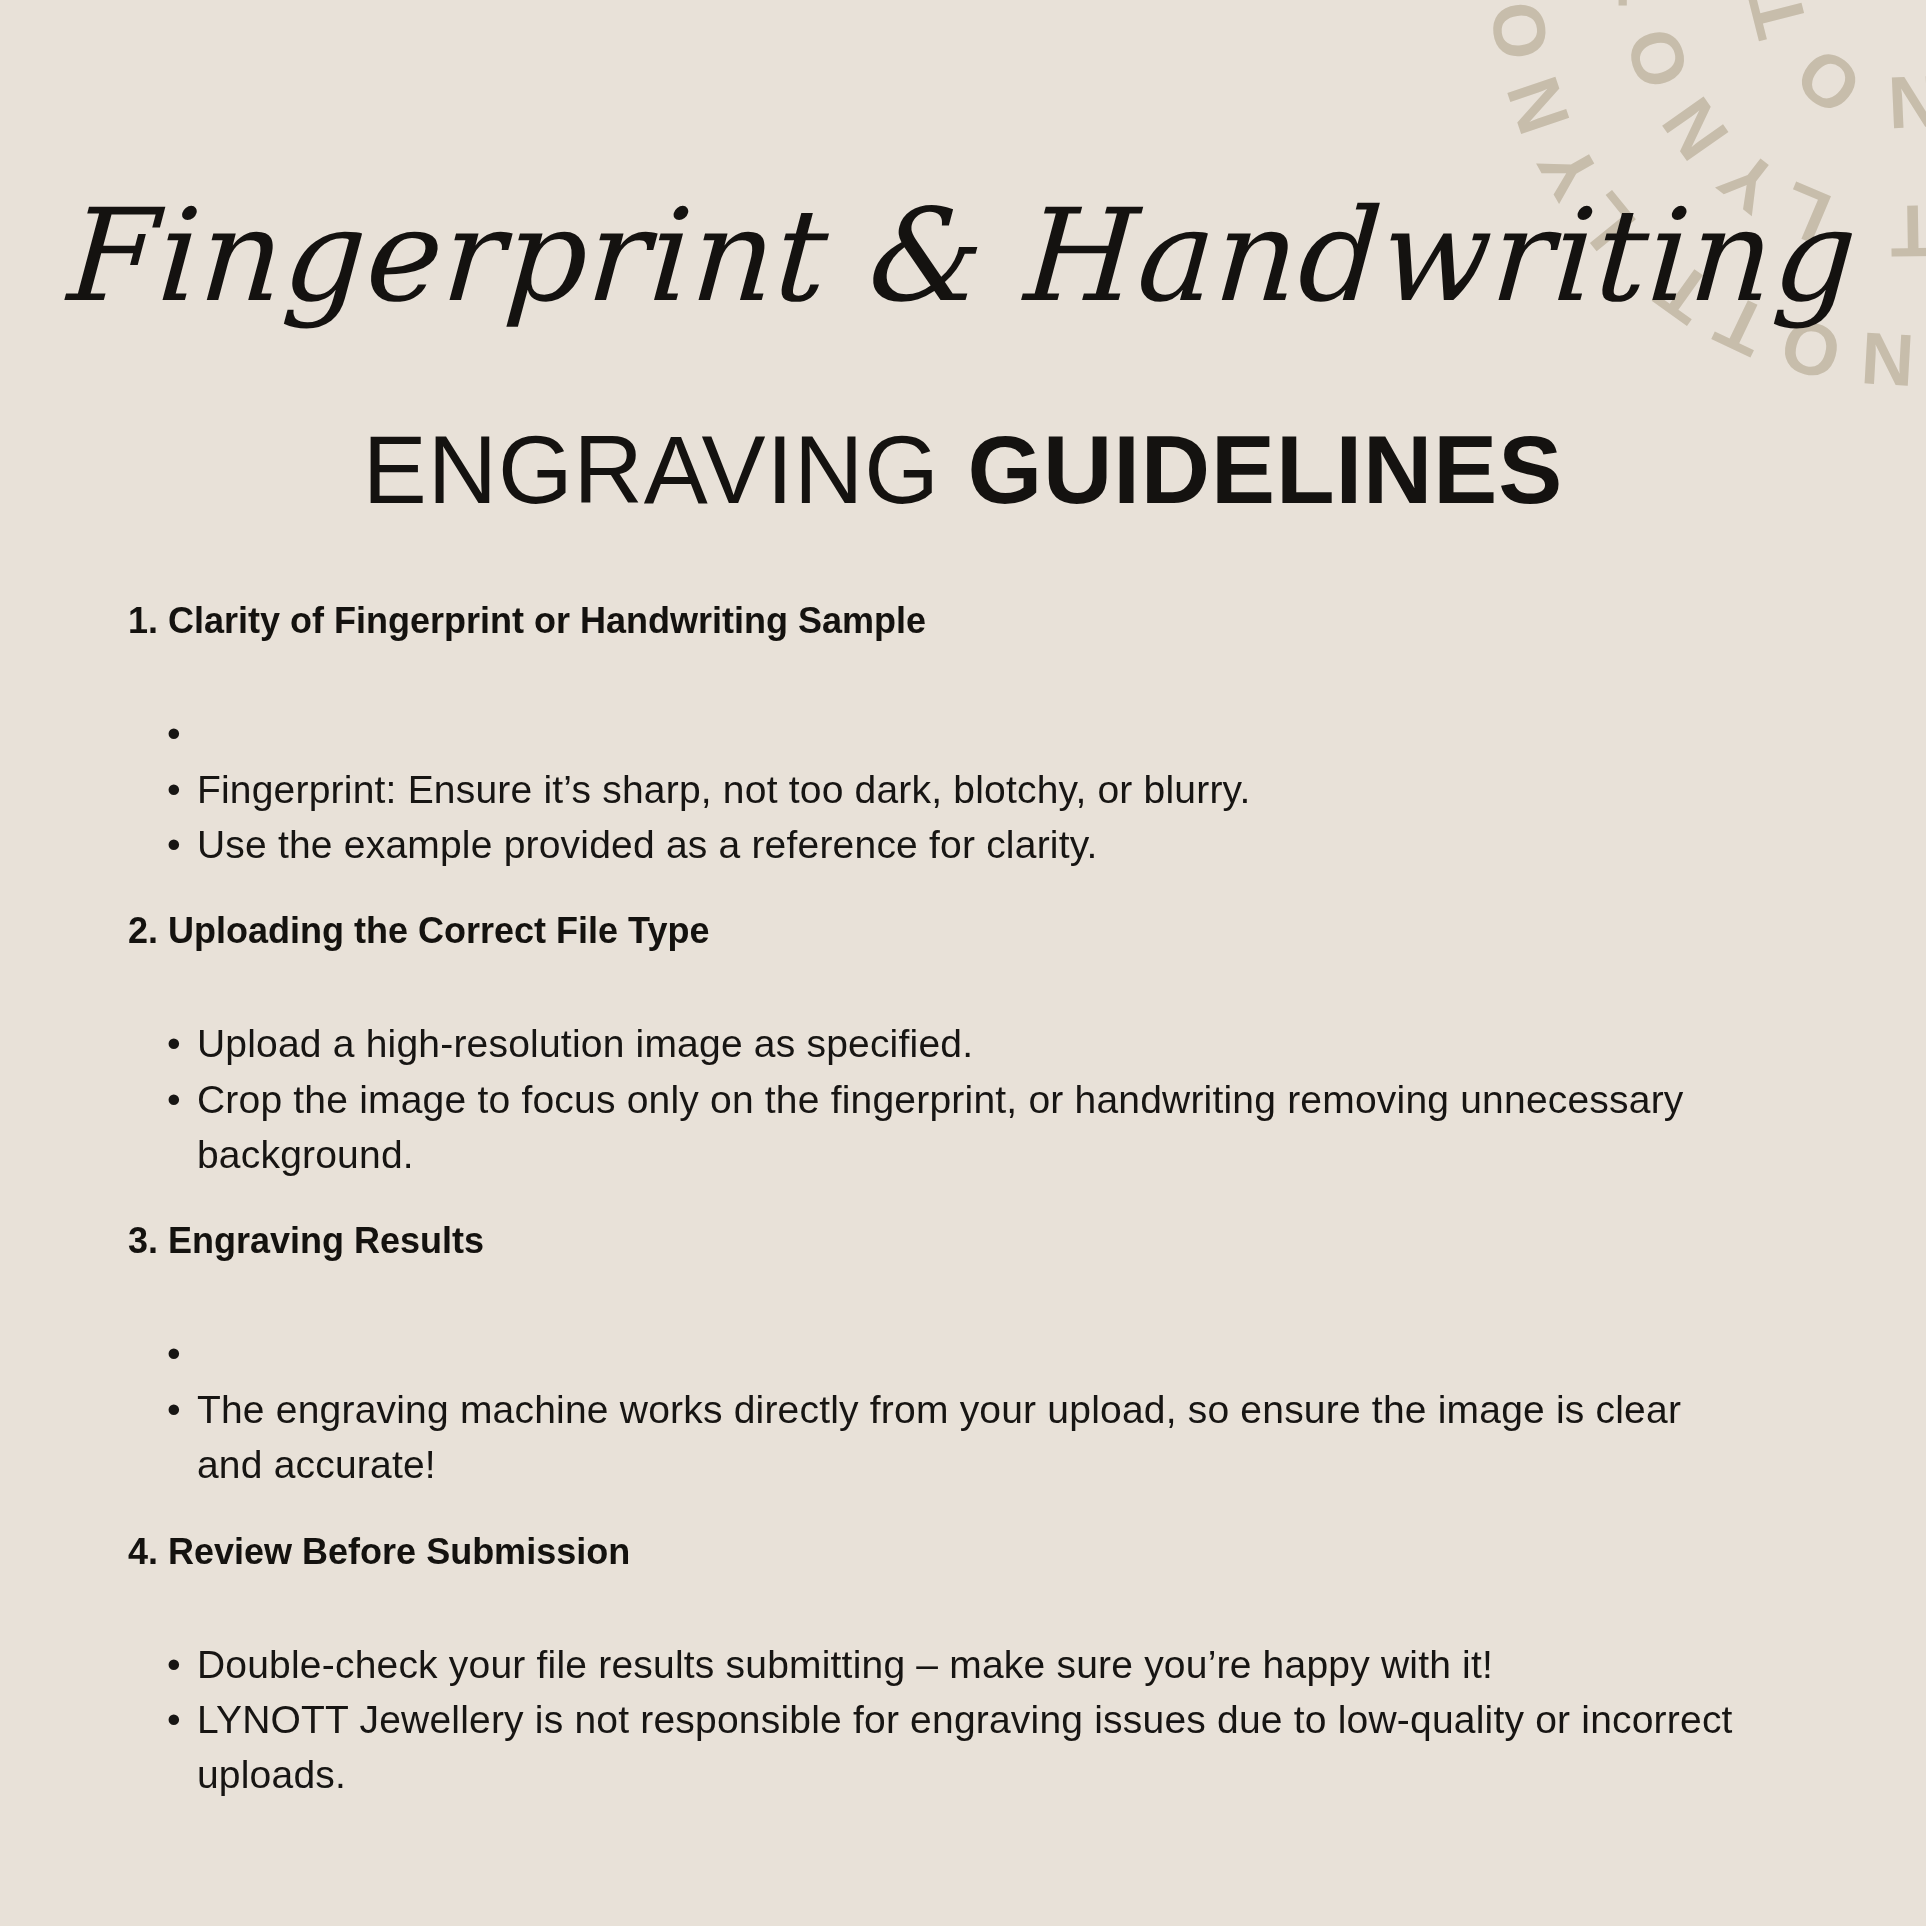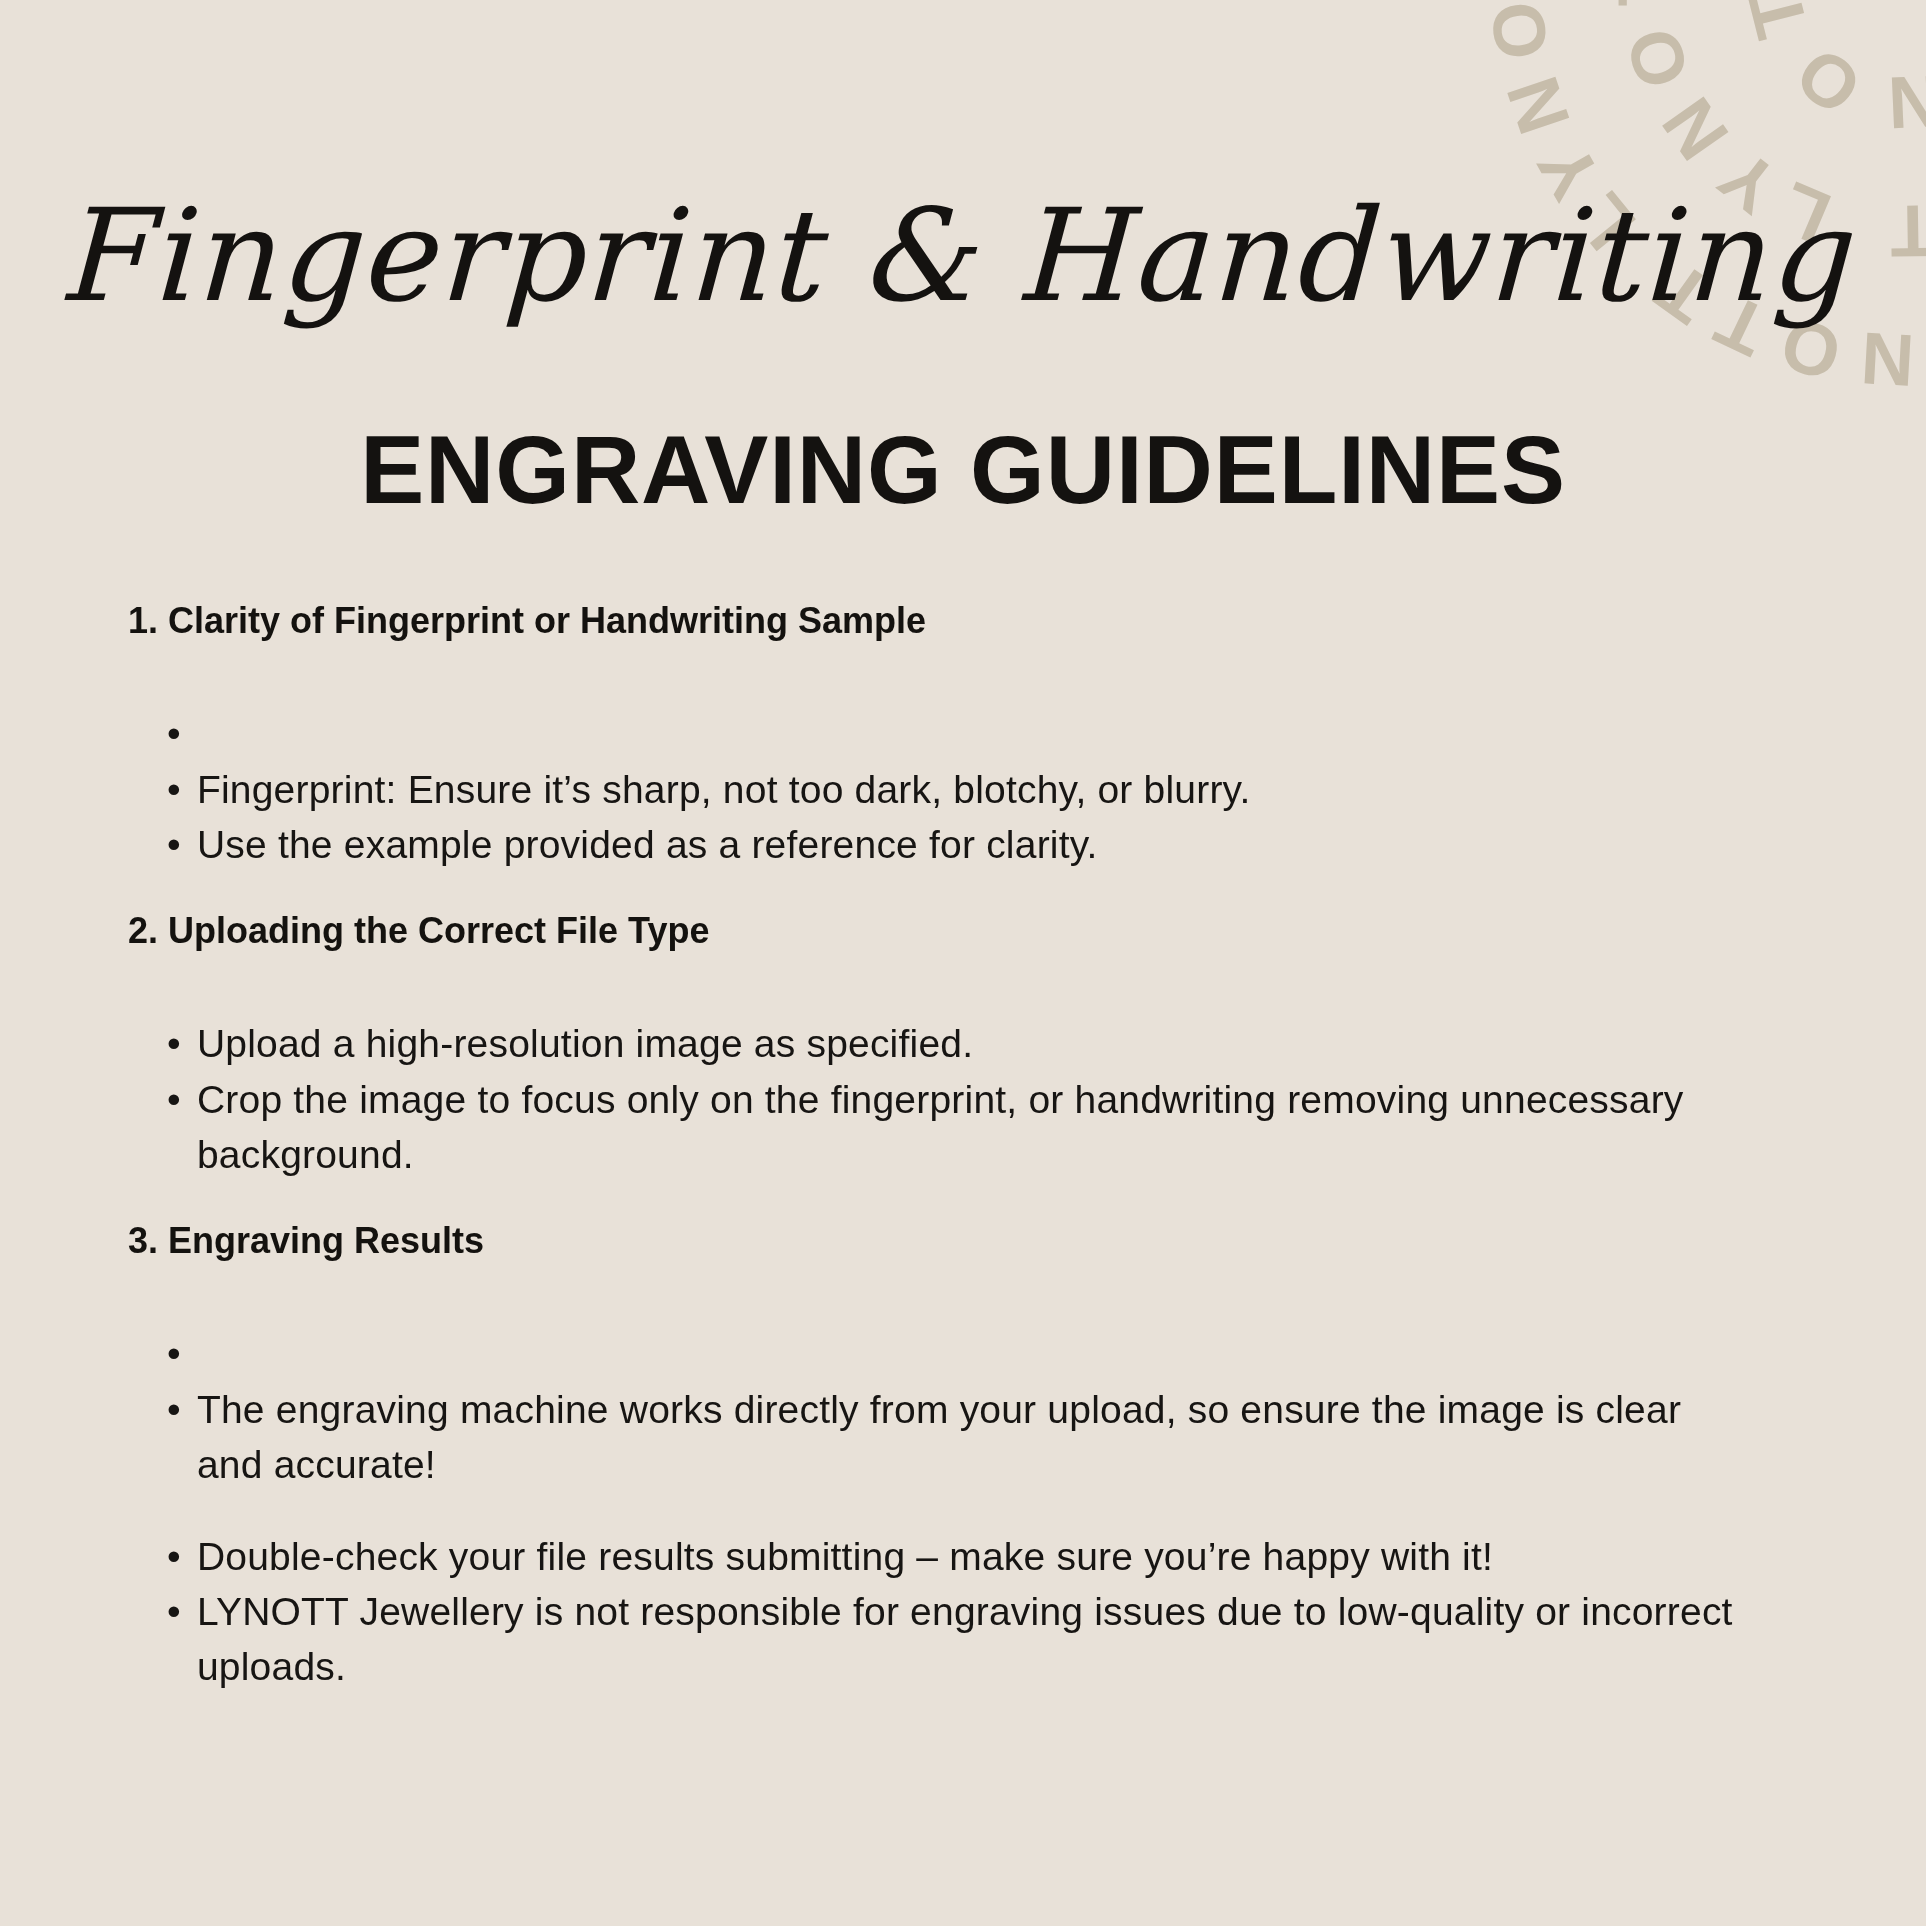--- a/index.html
+++ b/index.html
@@ -49,21 +49,21 @@
     transform: skewX(-4deg);
   }
   .subtitle {
     margin-top: 56px;
     font-size: 96px;
     line-height: 1.15;
     letter-spacing: 0.9px;
     color: #141210;
     white-space: nowrap;
   }
-  .subtitle .regular { font-weight: 700; }
+  .subtitle .regular { font-weight: 400; }
   .subtitle .bold { font-weight: 700; }
 
   
   .content {
     margin: 73px 128px 0 128px;
   }
   .section { margin-top: 36px; }
   .section:first-child { margin-top: 0; }
   .section h2 {
     margin: 0 0 63px 0;
@@ -161,20 +161,21 @@
           <span class="dot">•</span>
         </div>
         <div class="bullet">
           <span class="dot">•</span>
           <span class="btext">The engraving machine works directly from your upload, so ensure the image is clear and accurate!</span>
         </div>
       </div>
     </section>
 
     <section class="section">
+      <h2>4. Review Before Submission</h2>
       <div class="bullets">
         <div class="bullet">
           <span class="dot">•</span>
           <span class="btext">Double-check your file results submitting – make sure you’re happy with it!</span>
         </div>
         <div class="bullet">
           <span class="dot">•</span>
           <span class="btext">LYNOTT Jewellery is not responsible for engraving issues due to low-quality or incorrect uploads.</span>
         </div>
       </div>

